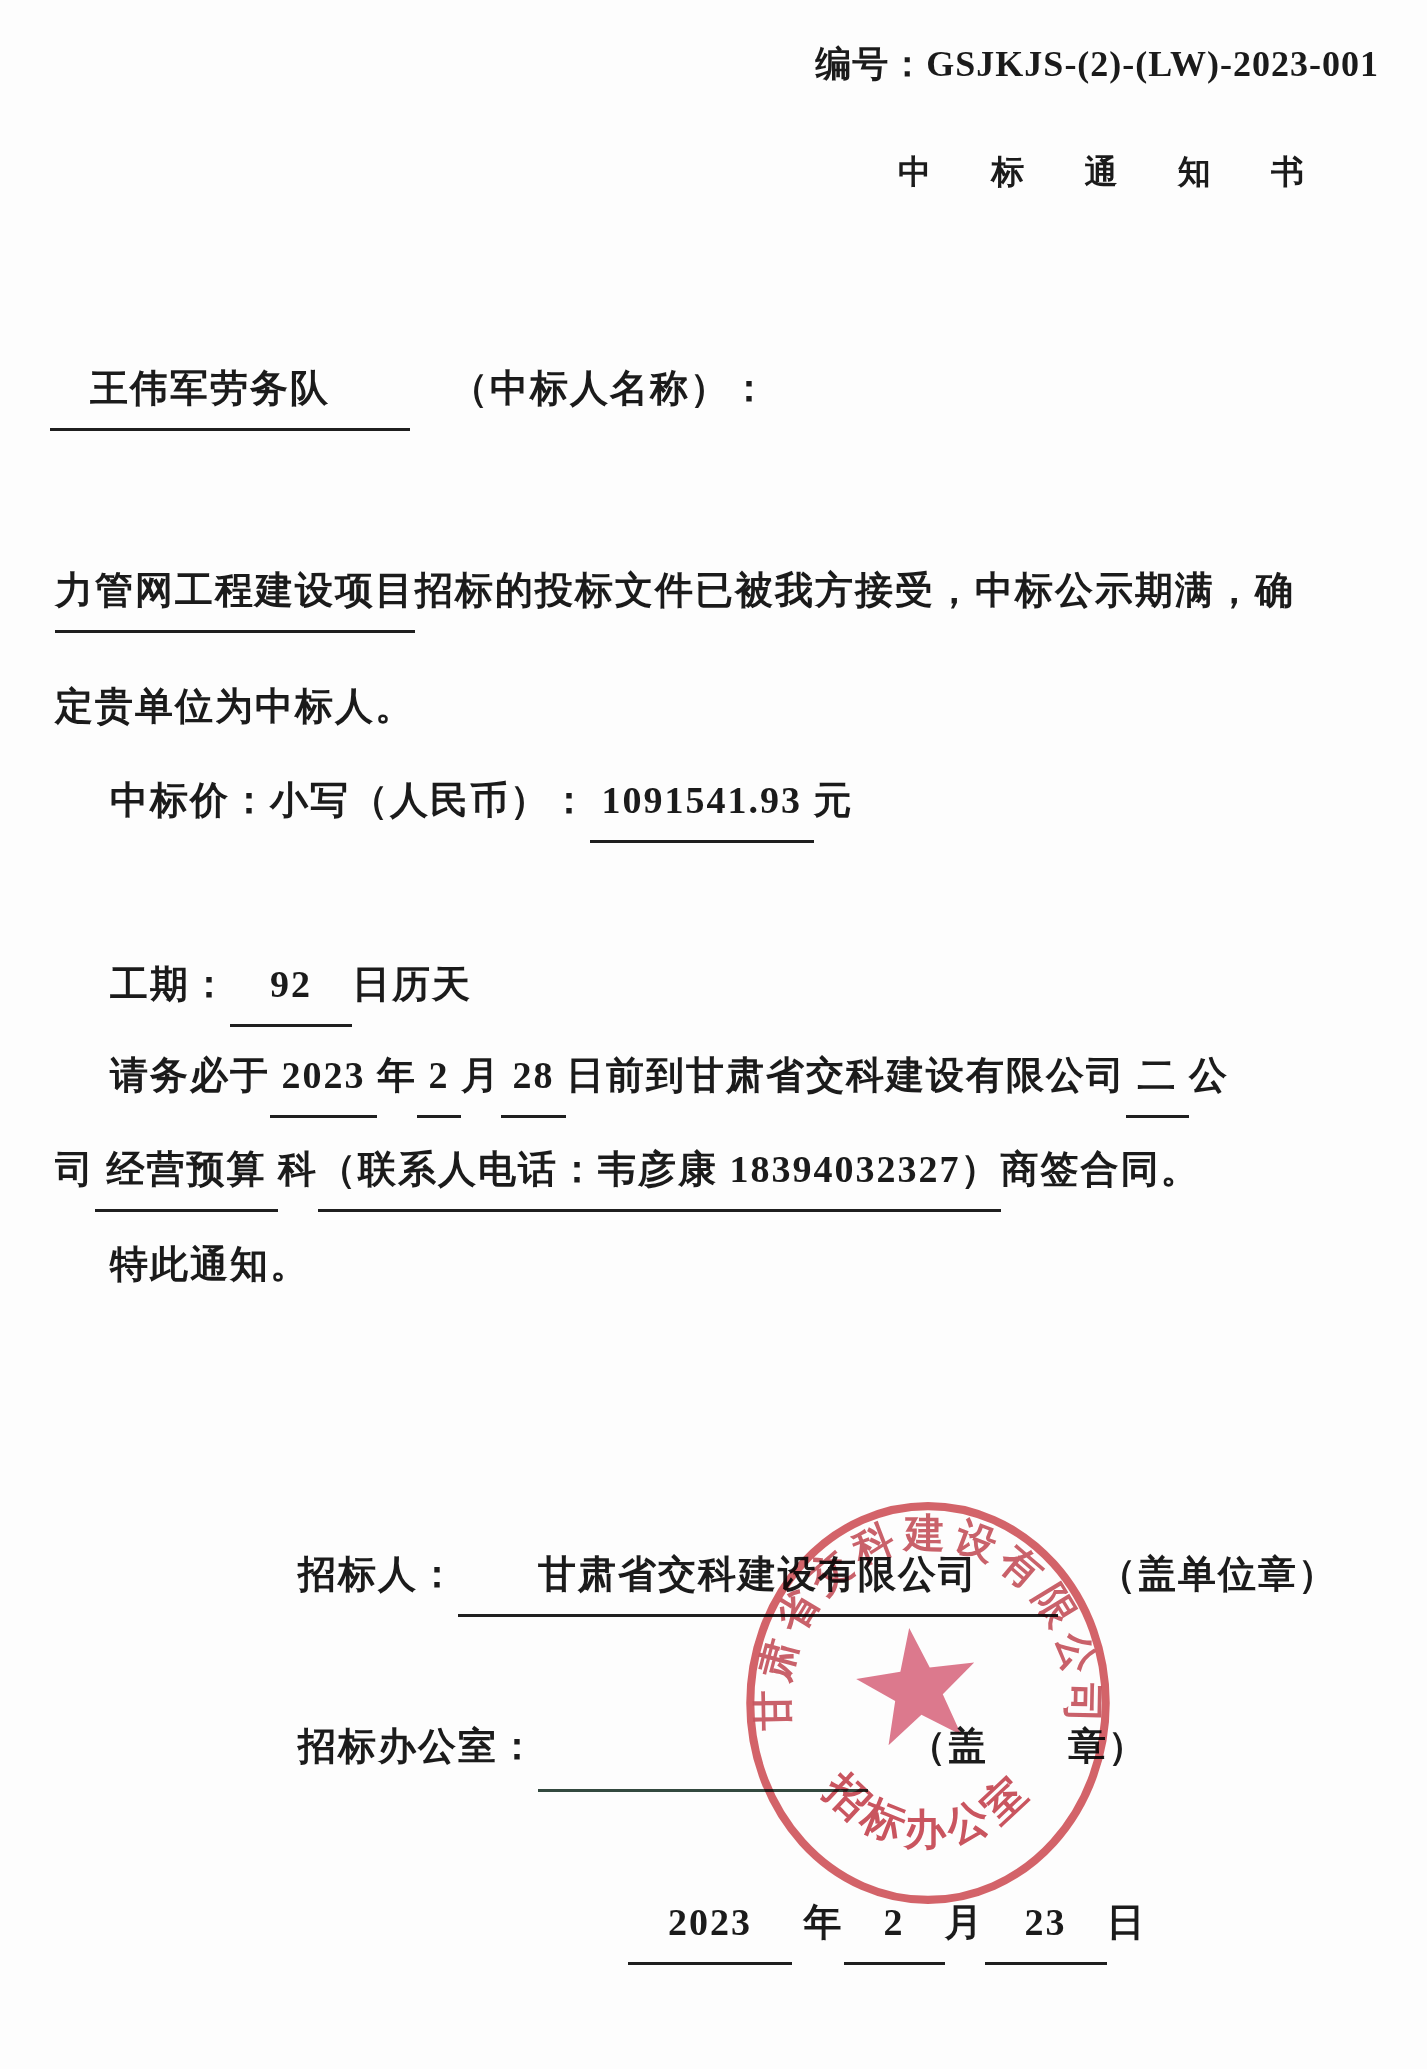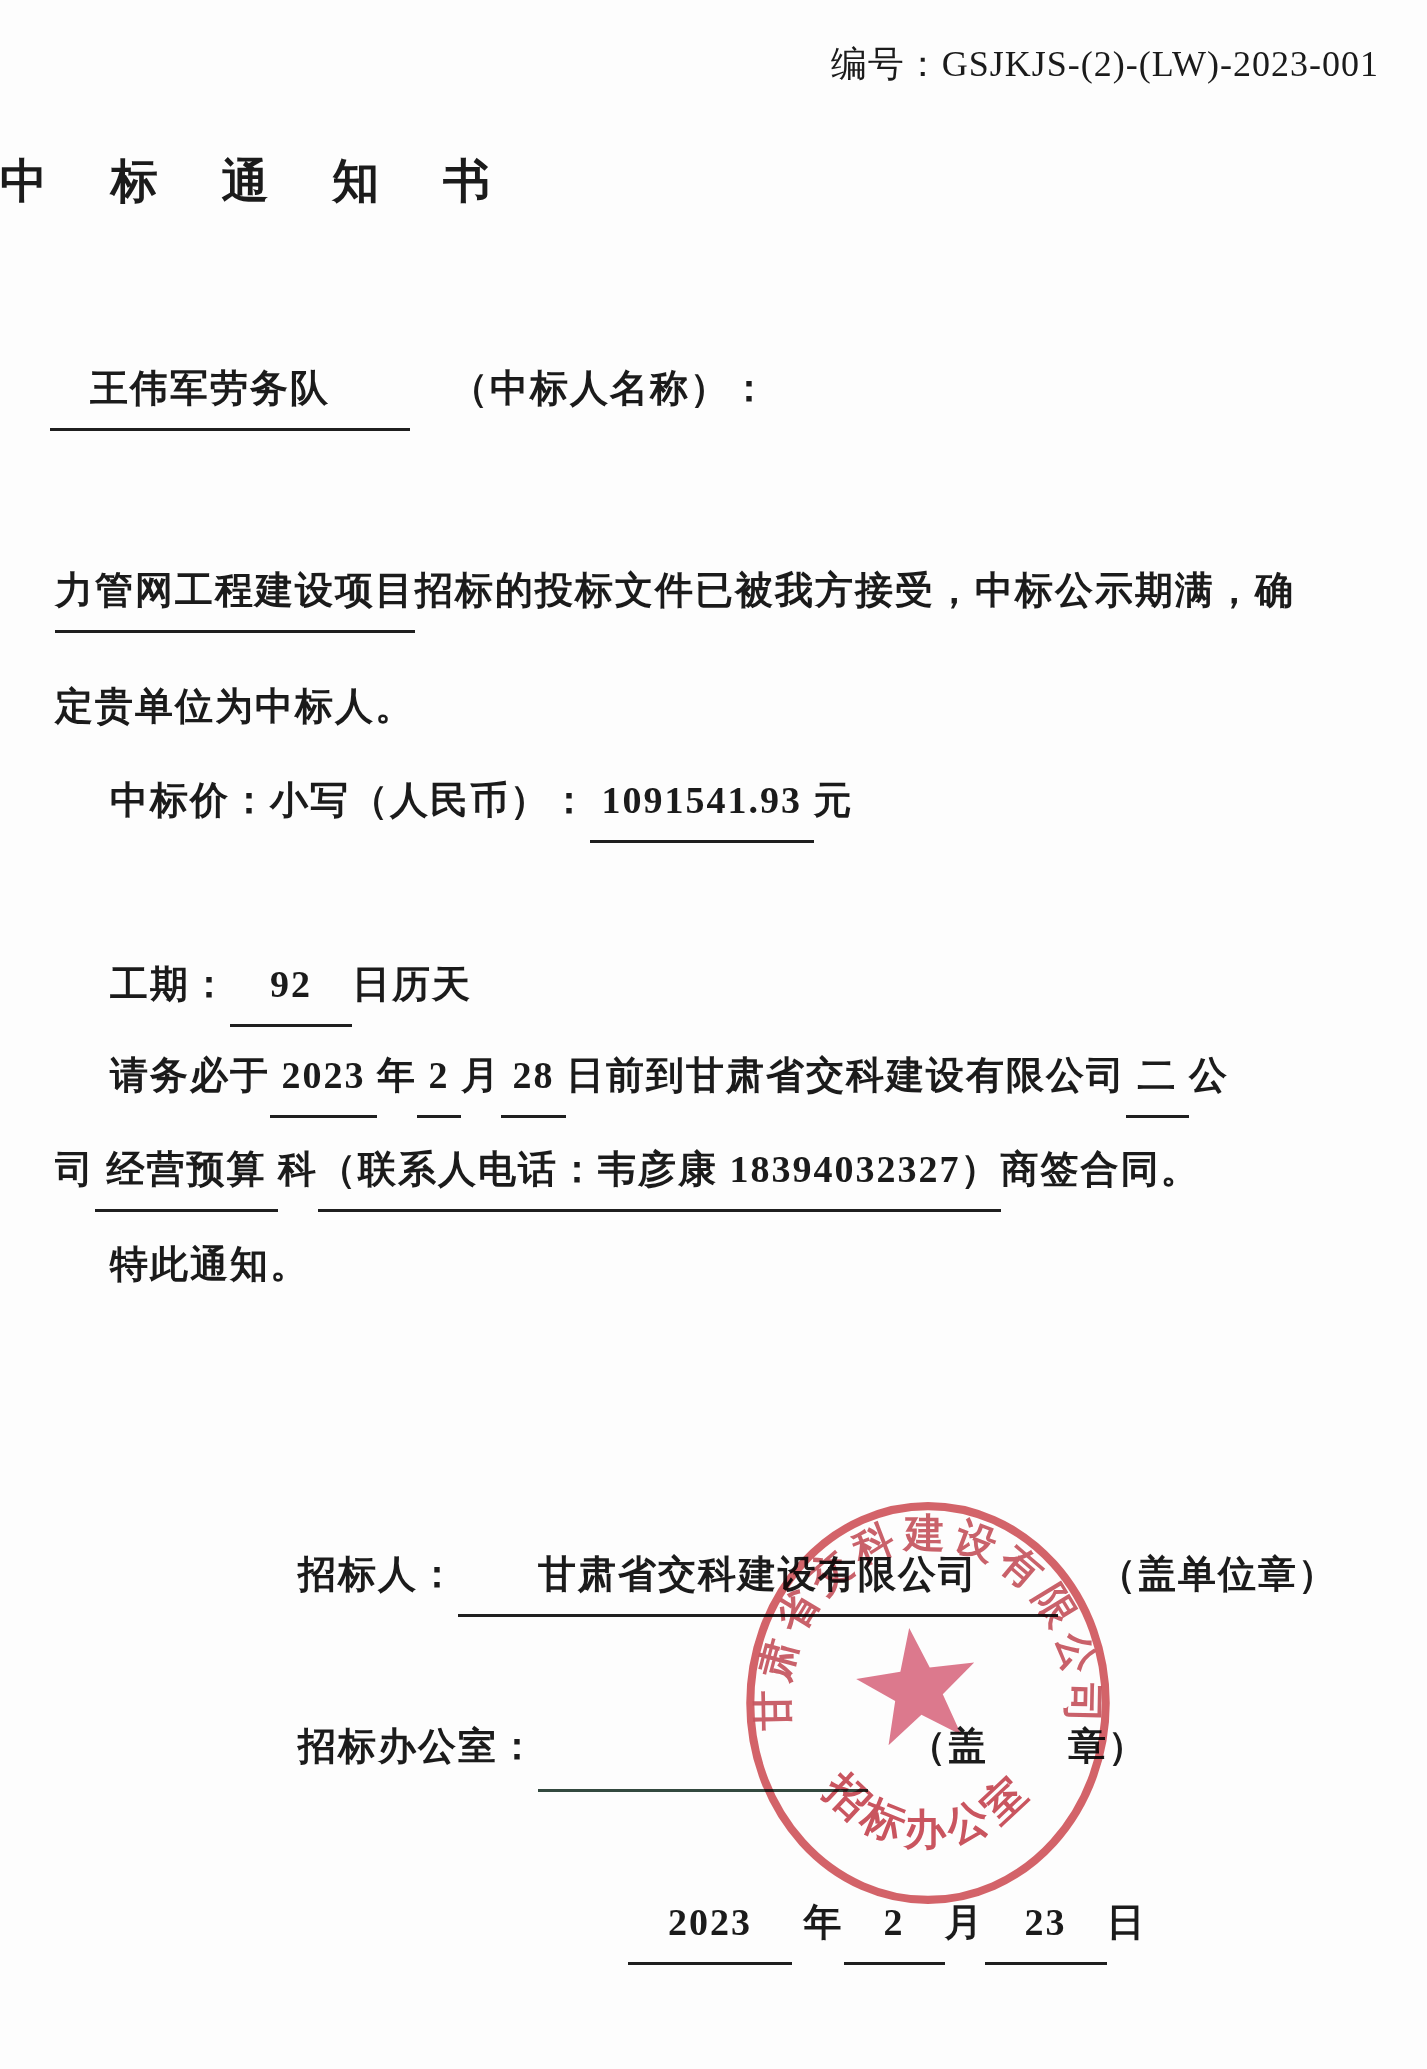--- a/index.html
+++ b/index.html
@@ -17,26 +17,26 @@
     position:absolute;
     font-size:38px;
     letter-spacing:2px;
     white-space:nowrap;
     line-height:1.2;
   }
   .u { border-bottom:3px solid #1f1f1f; padding-bottom:19px; }
   .b { font-weight:700; }
   .doc-number {
     position:absolute; top:40px; right:48px;
-    font-size:36px; font-weight:400; letter-spacing:1px;
+    font-size:36px; font-weight:700; letter-spacing:1px;
   }
   .title {
     position:absolute; top:150px; left:0; width:1330px;
-    text-align:left;
-    font-size:47px; font-weight:700; letter-spacing:26px;
+    text-align:right;
+    font-size:33px; font-weight:700; letter-spacing:26px;
   }
   .stamp {
     position:absolute; left:736px; top:1496px;
     width:384px; height:414px;
     mix-blend-mode:multiply;
     opacity:0.9;
   }
   .blank-u { display:inline-block; border-bottom:3px solid #33493f; }
 </style>
 </head>

